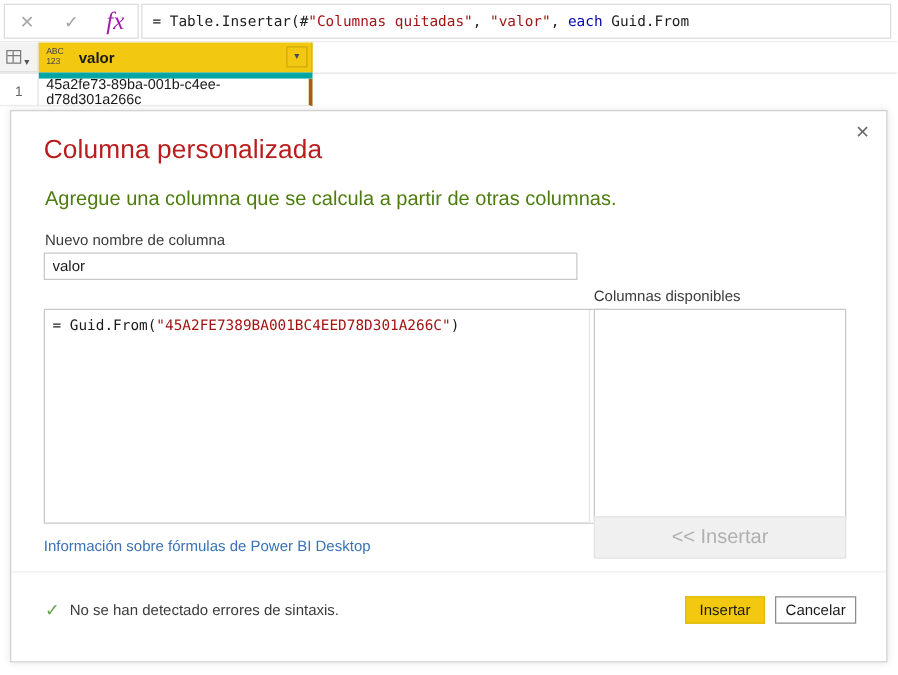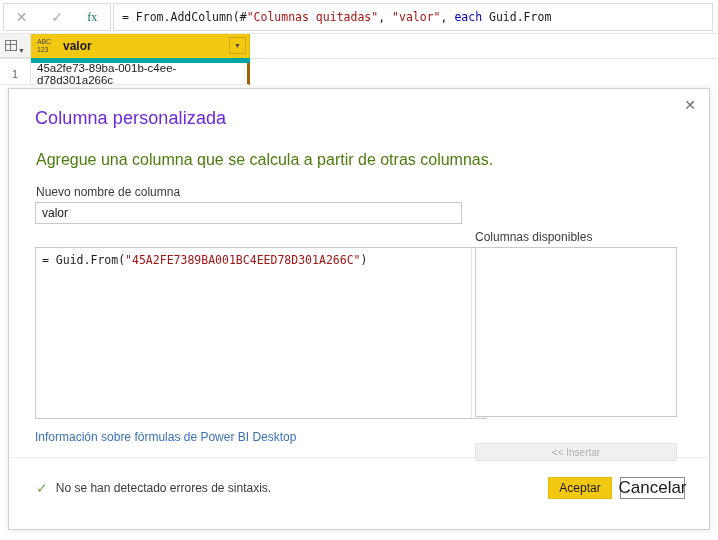--- a/index.html
+++ b/index.html
@@ -37,23 +37,24 @@
   }
   .fx-btn {
     width: 36px; height: 26px;
     display: flex;
     align-items: center;
     justify-content: center;
     color: #a6a6a6;
     font-size: 14px;
   }
   .fx-btn.fx-italic {
-    color: #0f766e;
+    color: #a21caf;
     font-family: "Liberation Serif", serif;
-    font-size: 12px;
+    font-style: italic;
+    font-size: 20px;
   }
   .formula-input {
     position: absolute;
     left: 113px; top: 3px;
     width: 600px; height: 28px;
     border: 1px solid #dcdcdc;
     background: #ffffff;
     box-sizing: border-box;
     font-family: "DejaVu Sans Mono", monospace;
     font-size: 11.5px;
@@ -211,23 +212,23 @@
     display: flex;
     align-items: center;
     justify-content: center;
     color: #6b6b6b;
     font-size: 14px;
     font-family: "Liberation Sans", sans-serif;
   }
   .dlg-title {
     position: absolute;
     left: 26px; top: 19px;
-    font-size: 18px;
+    font-size: 21px;
     font-weight: normal;
-    color: #6d28d9;
+    color: #b91c1c;
     letter-spacing: 0.1px;
   }
   .dlg-sub {
     position: absolute;
     left: 27px; top: 62px;
     font-size: 16px;
     color: #4d7c0f;
   }
 
   .label-newname {
@@ -317,27 +318,27 @@
   .available-box {
     position: absolute;
     left: 466px; top: 158px;
     width: 202px; height: 170px;
     border: 1px solid #c8c8c8;
     background: #ffffff;
     box-sizing: border-box;
   }
   .insert-btn {
     position: absolute;
-    left: 466px; top: 354px;
-    width: 202px; height: 18px;
+    left: 466px; top: 324px;
+    width: 202px; height: 34px;
     background: #f0f0f0;
     border: 1px solid #e4e4e4;
     box-sizing: border-box;
     color: #b0b0b0;
-    font-size: 10px;
+    font-size: 16px;
     display: flex;
     align-items: center;
     justify-content: center;
     font-family: "Liberation Sans", sans-serif;
   }
 
   .dlg-footer-sep {
     position: absolute;
     left: 0; top: 368px;
     width: 700px;
@@ -372,39 +373,39 @@
     font-family: "Liberation Sans", sans-serif;
     cursor: pointer;
   }
   .btn-cancel {
     position: absolute;
     left: 611px; top: 388px;
     width: 65px; height: 22px;
     background: #ffffff;
     border: 1px solid #8c8c8c;
     box-sizing: border-box;
-    font-size: 17px;
+    font-size: 12px;
     color: #1a1a1a;
     display: flex;
     align-items: center;
     justify-content: center;
     font-family: "Liberation Sans", sans-serif;
     cursor: pointer;
   }
 </style>
 </head>
 <body>
 
 <div class="formula-strip">
   <div class="fx-buttons">
     <div class="fx-btn">✕</div>
     <div class="fx-btn">✓</div>
     <div class="fx-btn fx-italic">fx</div>
   </div>
-  <div class="formula-input"><span>= From.AddColumn(#</span><span class="tok-str">"Columnas quitadas"</span><span>, </span><span class="tok-str">"valor"</span><span>, </span><span class="tok-kw">each</span><span> Guid.From</span></div>
+  <div class="formula-input"><span>= Table.Insertar(#</span><span class="tok-str">"Columnas quitadas"</span><span>, </span><span class="tok-str">"valor"</span><span>, </span><span class="tok-kw">each</span><span> Guid.From</span></div>
 </div>
 
 <div class="grid">
   <div class="grid-header">
     <div class="corner-cell">
       <span class="corner-glyph"></span>
       <span class="corner-caret">▼</span>
     </div>
     <div class="col-header">
       <div class="type-icon">
@@ -444,15 +445,15 @@
   <div class="available-box"></div>
   <div class="insert-btn">&lt;&lt; Insertar</div>
 
   <div class="dlg-footer-sep"></div>
 
   <div class="status-row">
     <span class="check-icon">✓</span>
     <span>No se han detectado errores de sintaxis.</span>
   </div>
 
-  <div class="btn-accept">Aceptar</div>
+  <div class="btn-accept">Insertar</div>
   <div class="btn-cancel">Cancelar</div>
 </div>
 
 </body></html>

